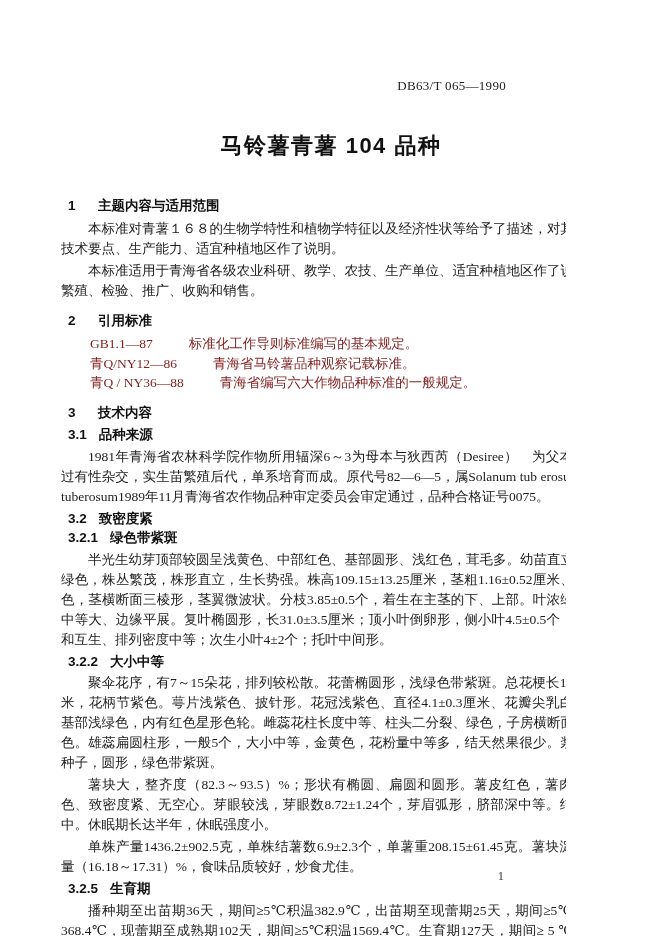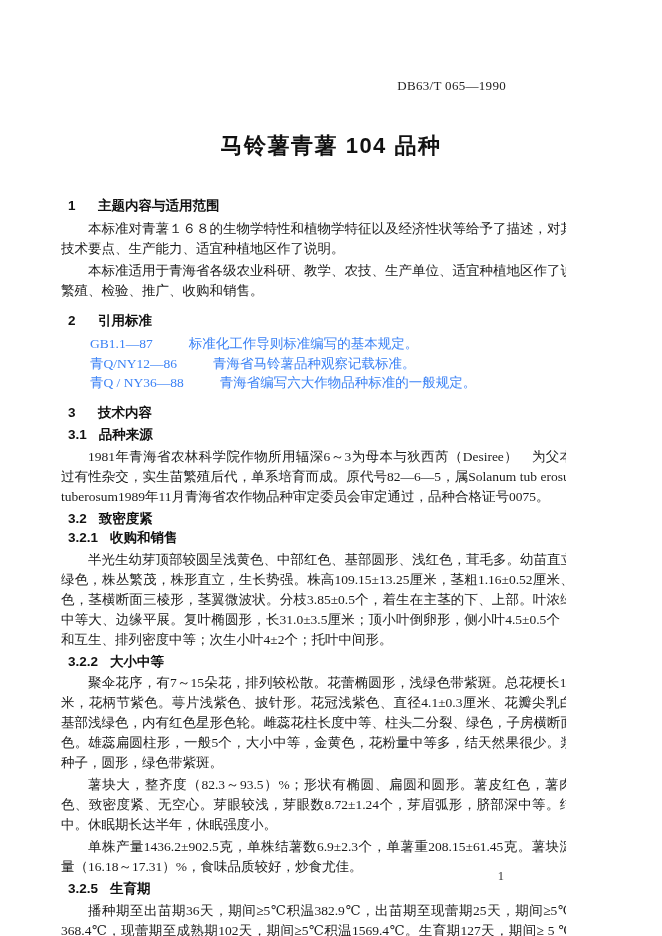--- a/index.html
+++ b/index.html
@@ -61,21 +61,21 @@
     margin: 2px 1px;
     color: #1b1b1b;
   }
   .refs {
     margin: 4px 0 3px 0;
     padding-left: 30px;
   }
   .ref-row {
     font-size: 13.5px;
     line-height: 19.5px;
-    color: #3b82f6;
+    color: #7f1d1d;
   }
   .ref-code { margin-right: 36px; }
   .page-number {
     position: absolute;
     top: 869px;
     right: 62px;
     font-size: 12.5px;
     color: #333333;
   }
 </style>
@@ -118,21 +118,21 @@
     <div class="hsub">
       <span class="num">3.1</span><span>品种来源</span>
     </div>
     <p class="para">1981年青海省农林科学院作物所用辐深6～3为母本与狄西芮（Desiree）　为父本，通过有性杂交，实生苗繁殖后代，单系培育而成。原代号82—6—5，属Solanum tub erosum ssp tuberosum1989年11月青海省农作物品种审定委员会审定通过，品种合格证号0075。</p>
 
     <div class="hsub">
       <span class="num">3.2</span><span>致密度紧</span>
     </div>
 
     <div class="hsub">
-      <span class="num">3.2.1</span><span>收购和销售</span>
+      <span class="num">3.2.1</span><span>绿色带紫斑</span>
     </div>
     <p class="para">半光生幼芽顶部较圆呈浅黄色、中部红色、基部圆形、浅红色，茸毛多。幼苗直立、浓绿色，株丛繁茂，株形直立，生长势强。株高109.15±13.25厘米，茎粗1.16±0.52厘米、浅紫色，茎横断面三棱形，茎翼微波状。分枝3.85±0.5个，着生在主茎的下、上部。叶浓绿色、中等大、边缘平展。复叶椭圆形，长31.0±3.5厘米；顶小叶倒卵形，侧小叶4.5±0.5个，对生和互生、排列密度中等；次生小叶4±2个；托叶中间形。</p>
 
     <div class="hsub">
       <span class="num">3.2.2</span><span>大小中等</span>
     </div>
     <p class="para">聚伞花序，有7～15朵花，排列较松散。花蕾椭圆形，浅绿色带紫斑。总花梗长19±2厘米，花柄节紫色。萼片浅紫色、披针形。花冠浅紫色、直径4.1±0.3厘米、花瓣尖乳白色、基部浅绿色，内有红色星形色轮。雌蕊花柱长度中等、柱头二分裂、绿色，子房横断面浅绿色。雄蕊扁圆柱形，一般5个，大小中等，金黄色，花粉量中等多，结天然果很少。浆果有种子，圆形，绿色带紫斑。</p>
 
     <p class="para">薯块大，整齐度（82.3～93.5）%；形状有椭圆、扁圆和圆形。薯皮红色，薯肉浅黄色、致密度紧、无空心。芽眼较浅，芽眼数8.72±1.24个，芽眉弧形，脐部深中等。结薯集中。休眠期长达半年，休眠强度小。</p>
 

